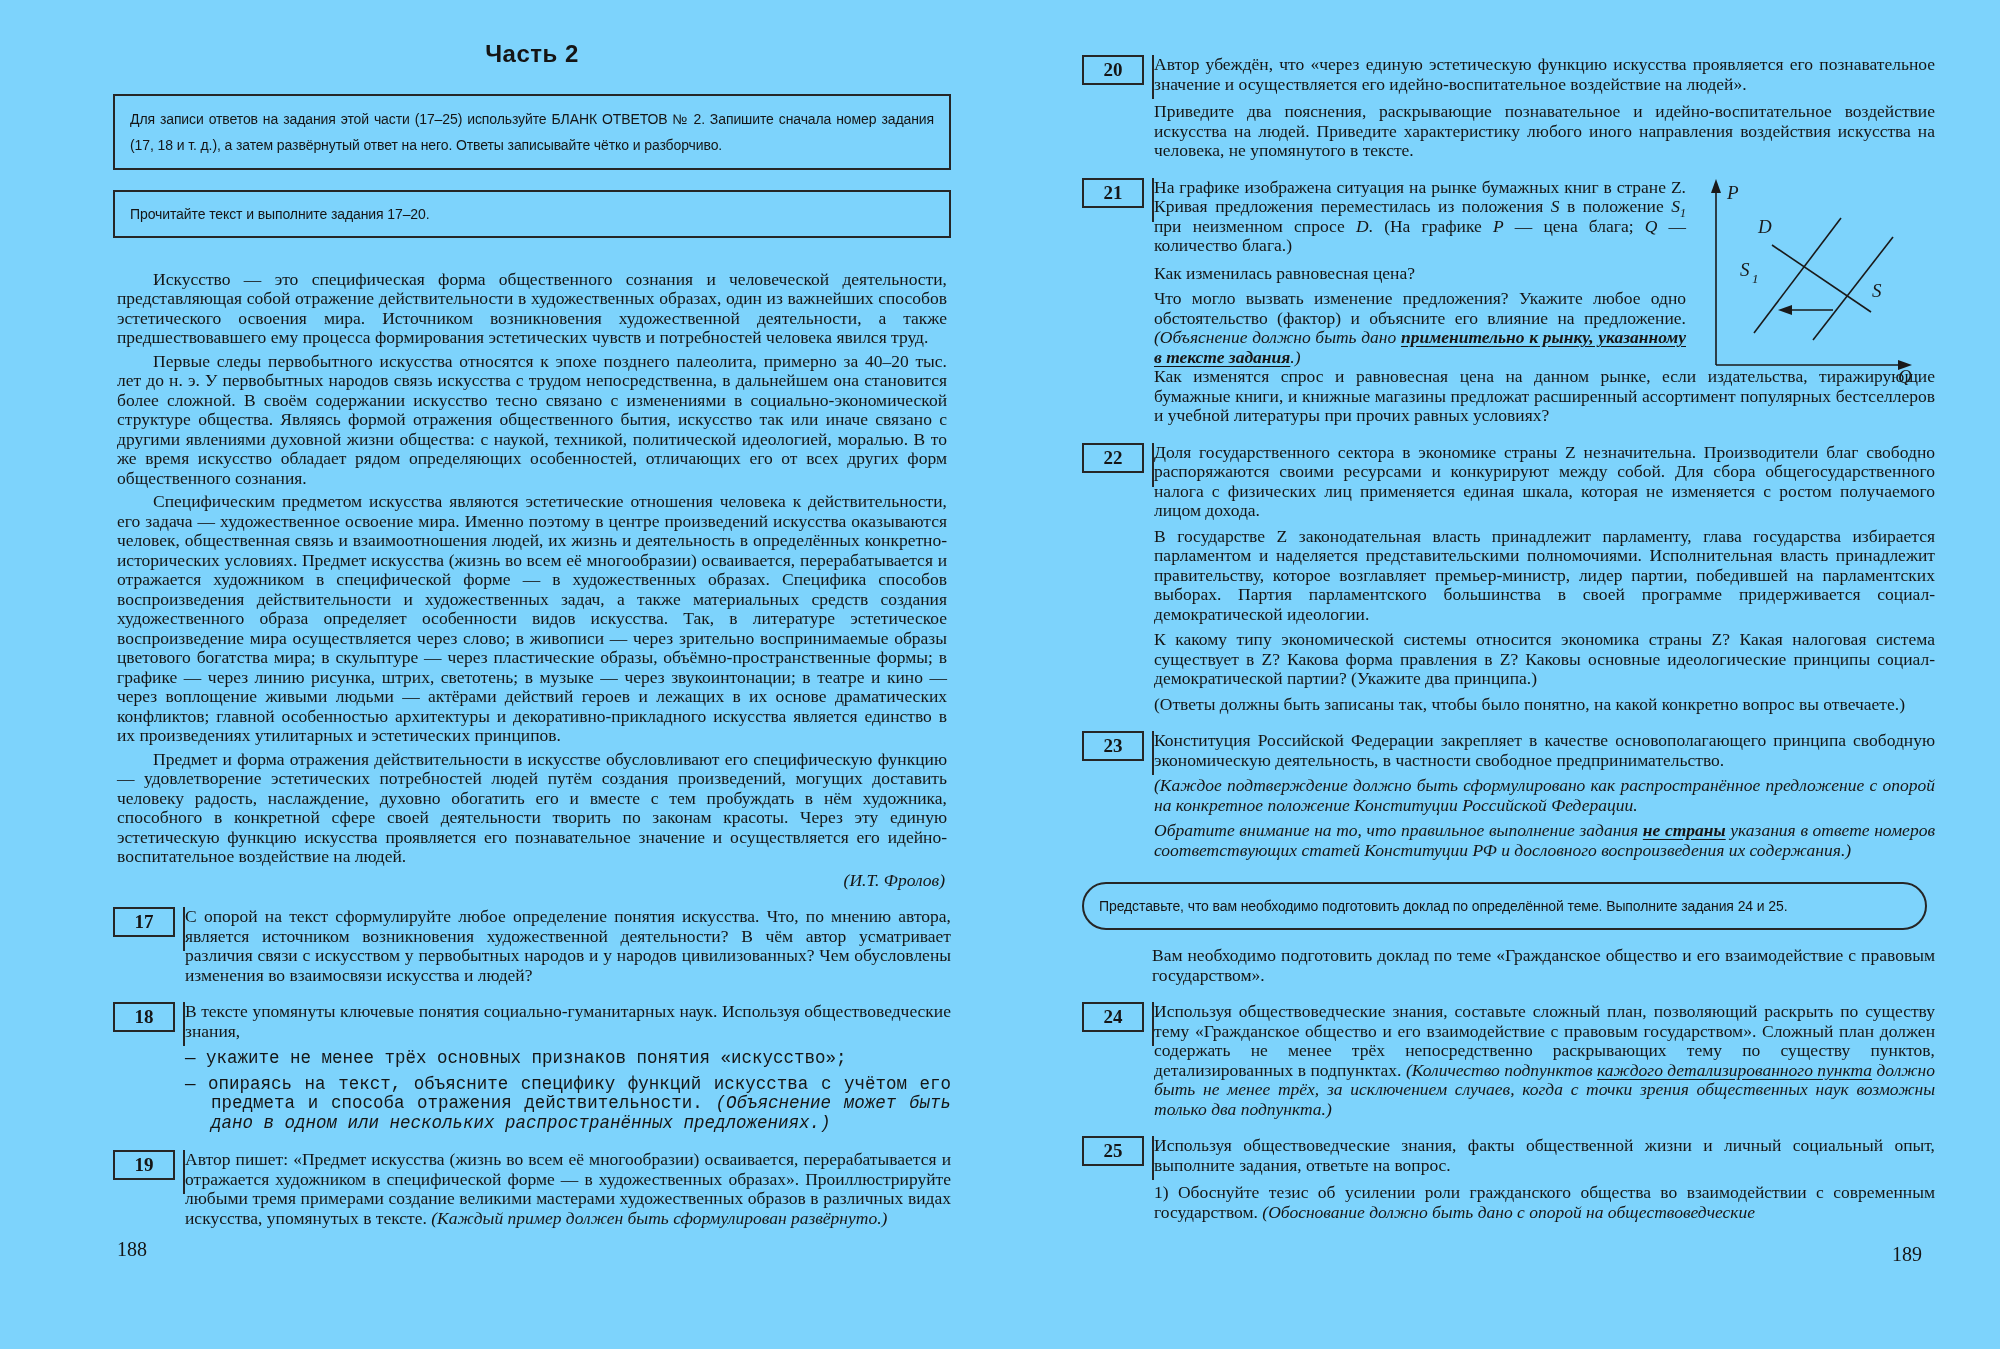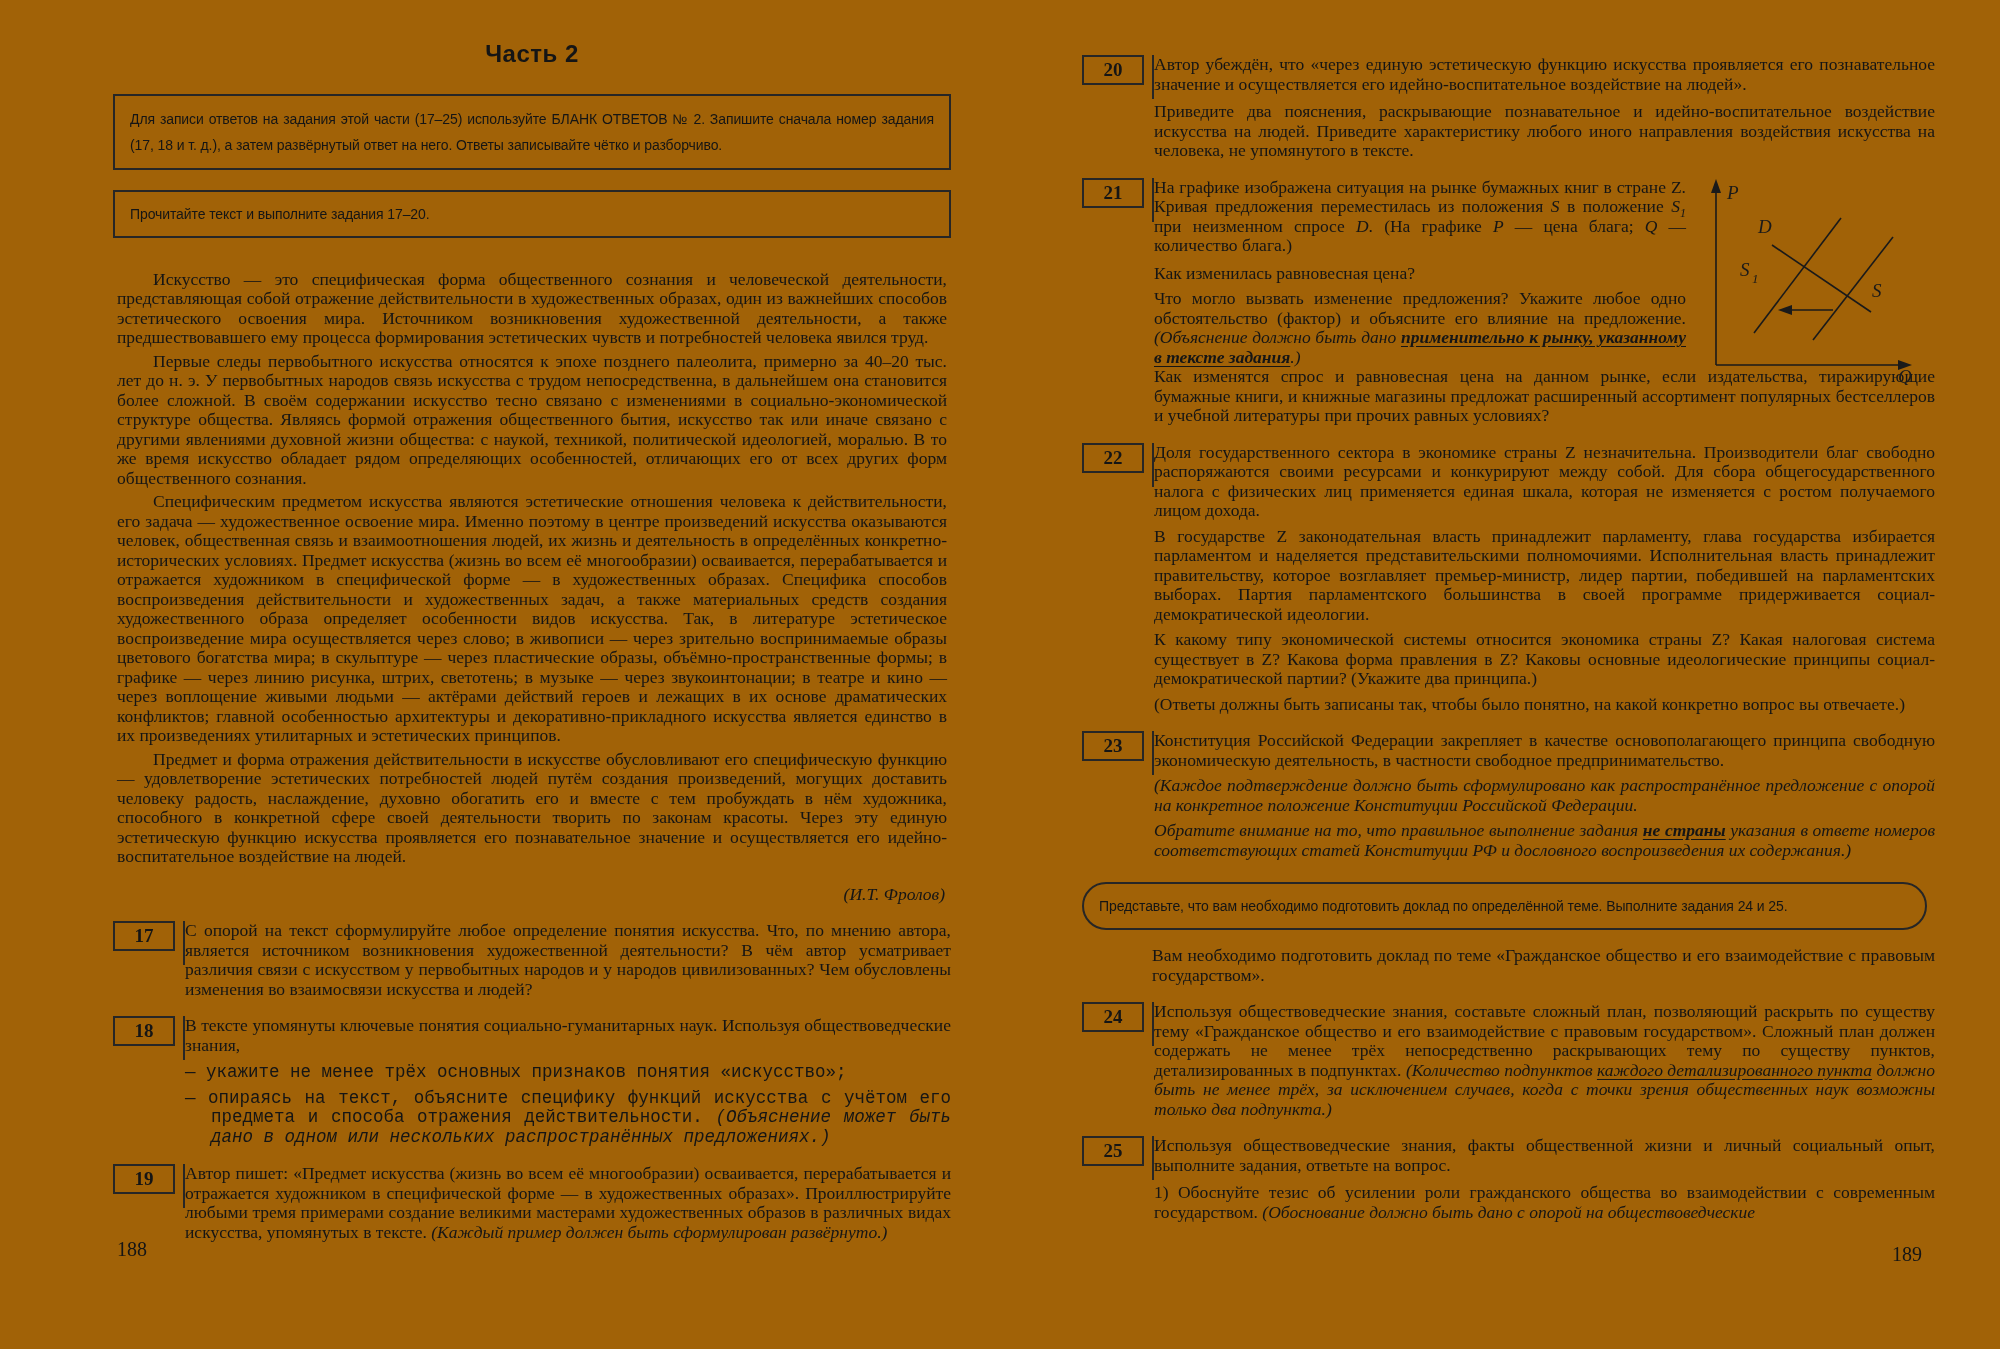--- a/index.html
+++ b/index.html
@@ -1,36 +1,36 @@
 <!DOCTYPE html>
 <html lang="ru"><head>
 <meta charset="utf-8">
 <style>
   html,body{margin:0;padding:0;background:#e8e8e8;}
   .spread{
-    position:relative;width:2000px;height:1349px;background:#a16207;
+    position:relative;width:2000px;height:1349px;background:#7dd3fc;
     font-family:"Liberation Serif",serif;color:#151515;overflow:hidden;
   }
   .page{position:absolute;font-size:17.5px;line-height:19.5px;}
   .page-left{left:113px;top:44px;width:838px;}
   .page-right{left:1082px;top:55px;width:853px;}
 
   .part-title{
     font-family:"Liberation Sans",sans-serif;font-weight:bold;
     font-size:24px;text-align:center;margin:0 0 30px 0;letter-spacing:.5px;
   }
   .ibox{
     border:2px solid #262626;padding:10px 15px;margin:0 0 20px 0;
     font-family:"Liberation Sans",sans-serif;font-size:14px;line-height:26px;
     text-align:justify;letter-spacing:-0.1px;
   }
   .ibox.single{line-height:24px;margin-bottom:32px;}
 
   .rt p{margin:4px;text-align:justify;text-indent:36px;}
-  .attribution{text-align:right;font-style:italic;margin:18px 6px 0 0;}
+  .attribution{text-align:right;font-style:italic;margin:4px 6px 0 0;}
 
   .question{display:flex;margin-top:17px;}
   .qcol{flex:0 0 70px;display:flex;align-items:flex-start;}
   .qnum{
     width:62px;min-height:30px;border:2px solid #262626;
     display:flex;align-items:center;justify-content:center;
     font-weight:bold;font-size:19px;box-sizing:border-box;
   }
   .qbar{border-left:2px solid #262626;height:44px;margin-left:8px;}
   .qbody{flex:1;min-width:0;}

